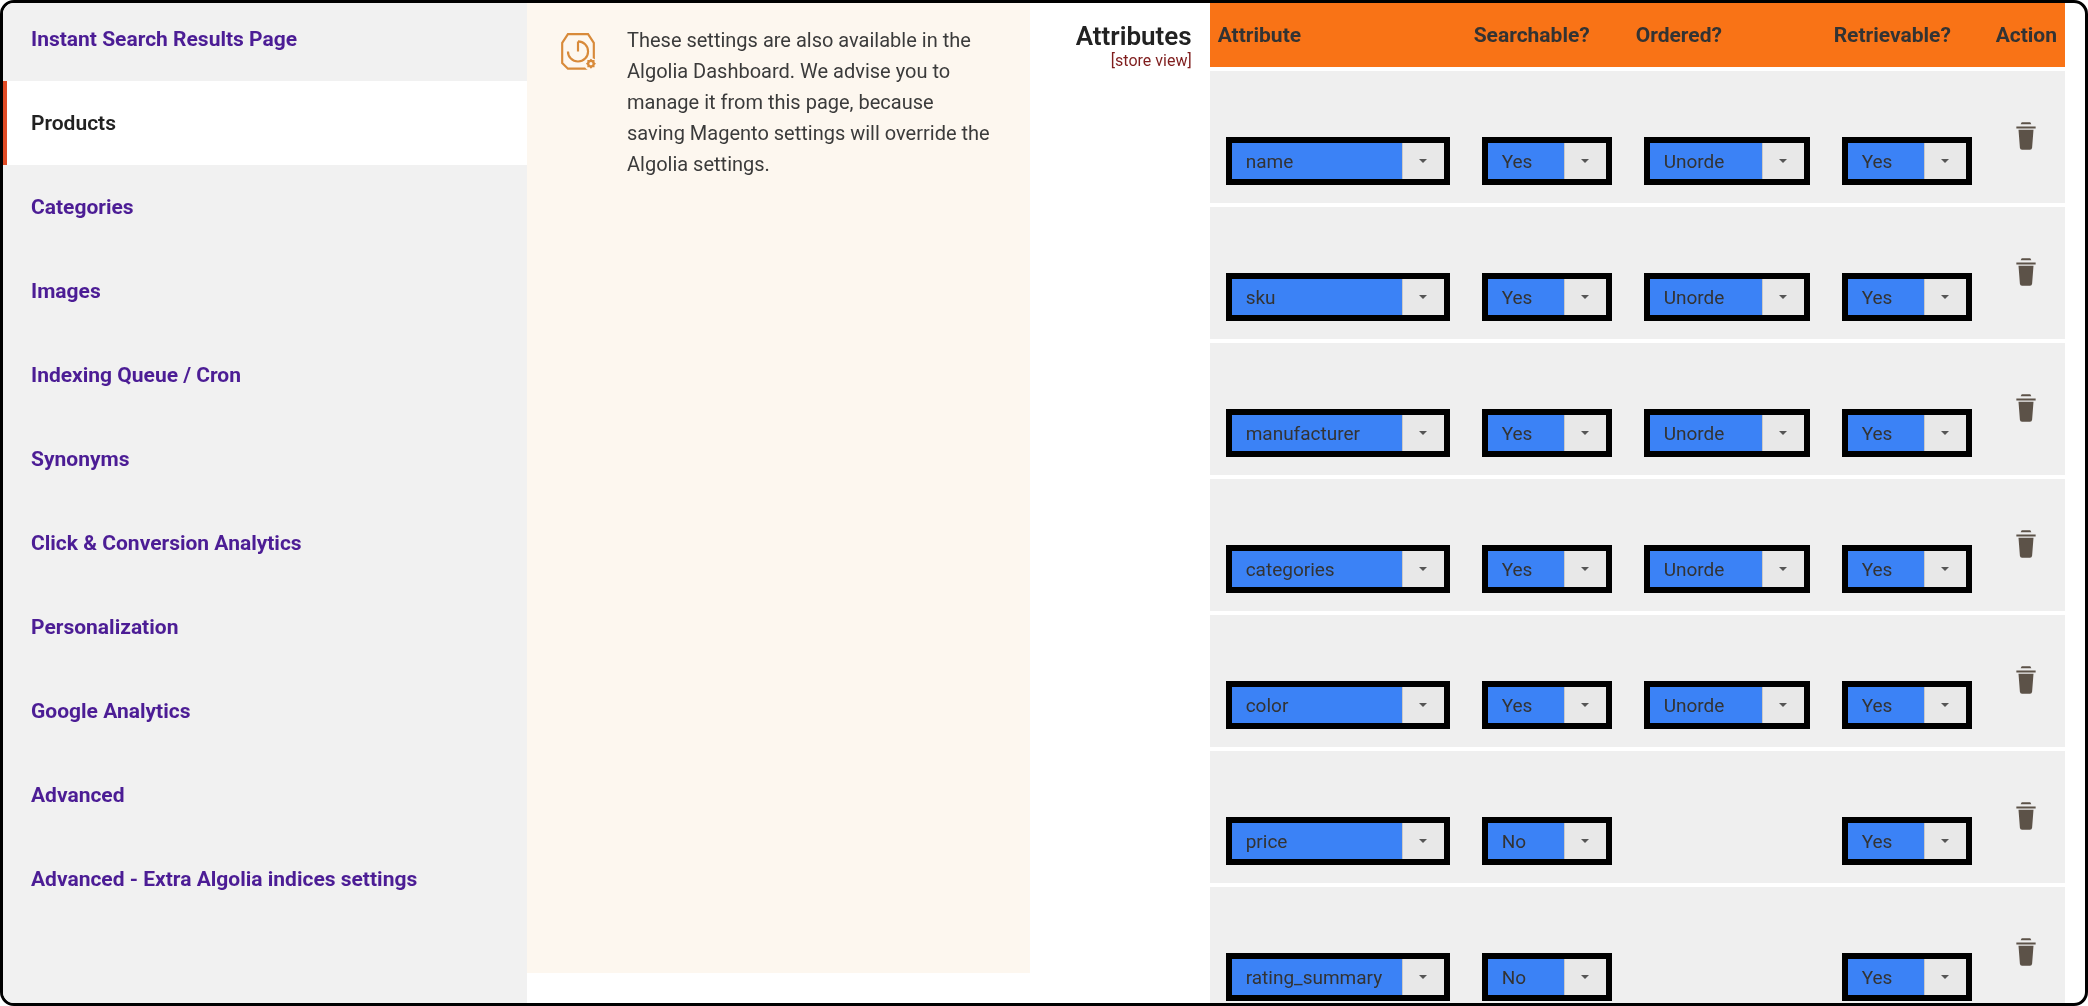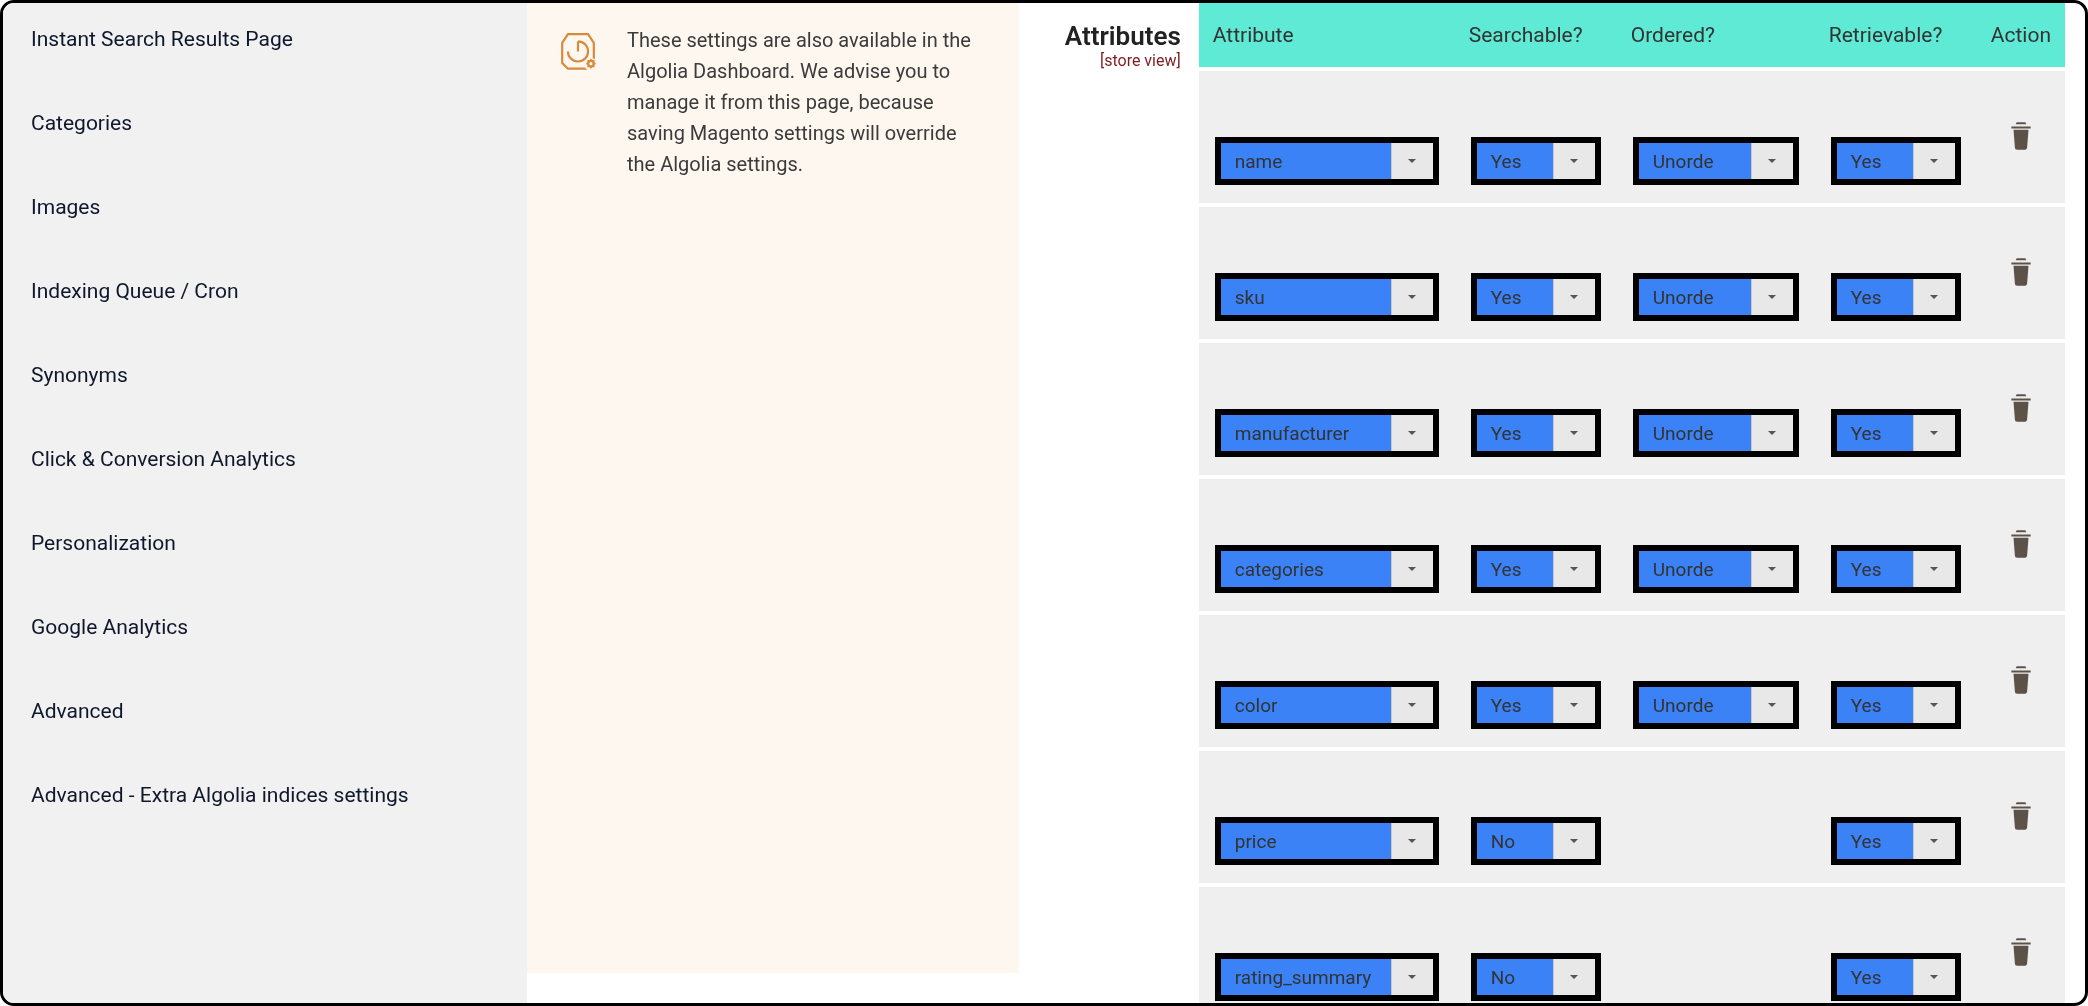--- a/index.html
+++ b/index.html
@@ -18,23 +18,24 @@
     display: flex;
   }
   .sidebar {
     width: 524px;
     background: #f1f1f1;
     display: flex;
     flex-direction: column;
   }
   .sidebar-item {
     padding: 30px 28px;
-    color: #0f172a;
+    color: #4c1d95;
     cursor: pointer;
     font-size: 21px;
+    font-weight: bold;
   }
   .sidebar-item.first { padding-top: 24px; padding-bottom: 30px; }
   .sidebar-item.active {
     background: #fff;
     border-left: 4px solid #e04b25;
     font-weight: 600;
     color: #222;
     padding-left: 24px;
   }
   .main {
@@ -74,26 +75,26 @@
     padding-right: 18px;
   }
   .field-label .lbl { font-weight: 600; font-size: 26px; color: #222; }
   .field-label .scope { font-size: 16px; color: #7f1d1d; }
   .grid-wrap { flex: 1; min-width: 0; }
   .grid {
     width: 100%;
     border-collapse: collapse;
   }
   .grid th {
-    background: #5eead4;
+    background: #f97316;
     text-align: left;
-    font-weight: 400;
+    font-weight: 700;
     color: #333;
     font-size: 21px;
-    padding: 20px 14px;
+    padding: 20px 8px;
   }
   .grid td {
     background: #efefef;
     padding: 18px 16px;
     border-top: 4px solid #fff;
   }
   .col-attr { width: 410px; }
   .col-search { width: 260px; }
   .col-order { width: 260px; }
   .col-ret { width: 260px; }
@@ -148,20 +149,21 @@
     cursor: pointer;
   }
   .add-row td { background: #efefef; padding: 14px 16px 18px; border-top: 4px solid #fff; }
 </style>
 </head>
 <body>
 
 <div class="frame">
   <div class="sidebar" id="sidebar">
       <div class="sidebar-item first">Instant Search Results Page</div>
+      <div class="sidebar-item active">Products</div>
       <div class="sidebar-item">Categories</div>
       <div class="sidebar-item">Images</div>
       <div class="sidebar-item">Indexing Queue / Cron</div>
       <div class="sidebar-item">Synonyms</div>
       <div class="sidebar-item">Click &amp; Conversion Analytics</div>
       <div class="sidebar-item">Personalization</div>
       <div class="sidebar-item">Google Analytics</div>
       <div class="sidebar-item">Advanced</div>
       <div class="sidebar-item">Advanced - Extra Algolia indices settings</div>
     </div>

